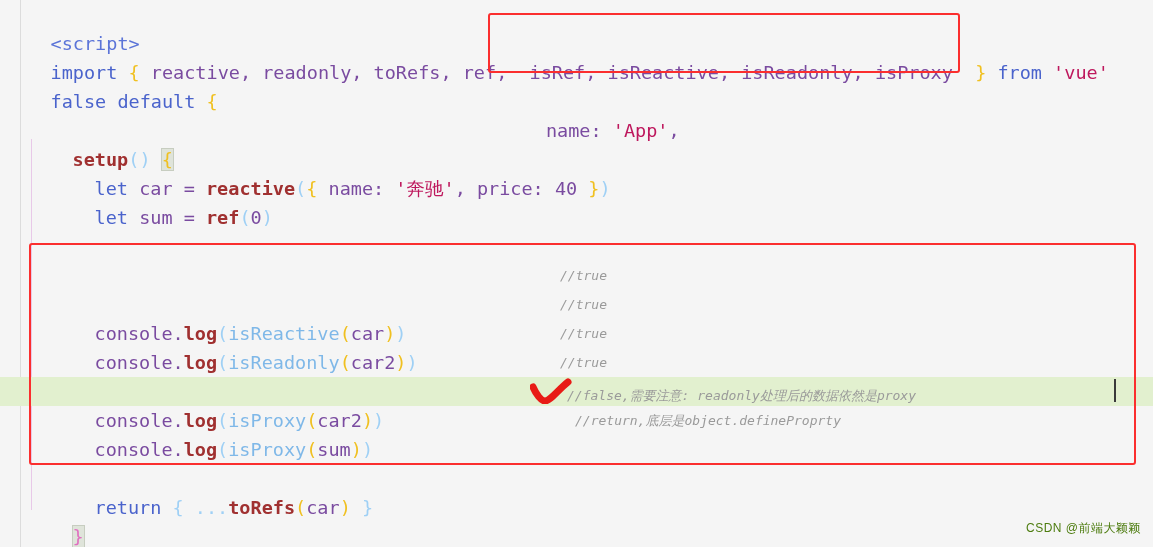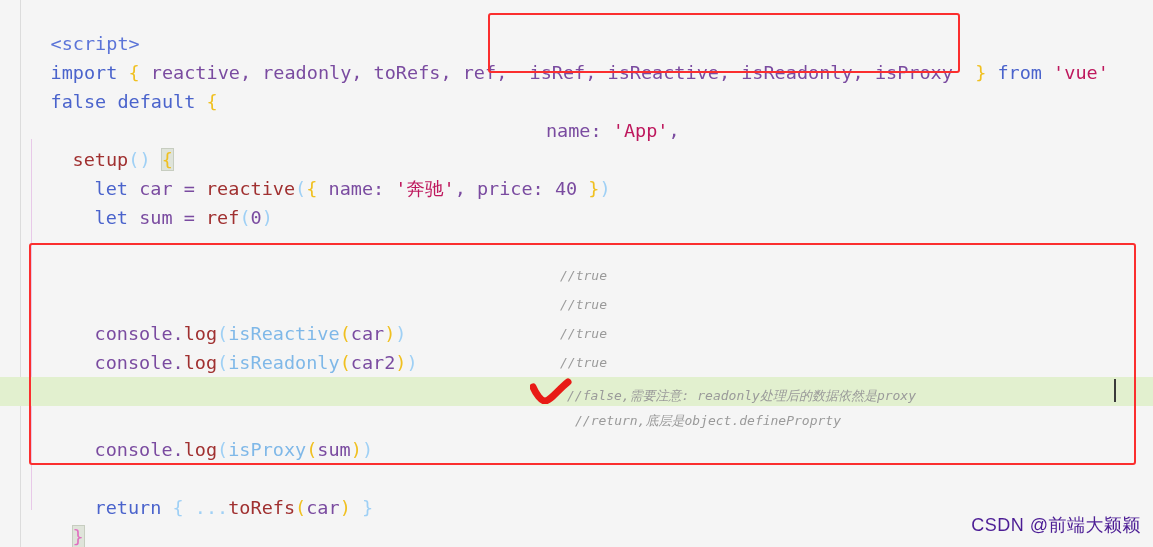--- a/index.html
+++ b/index.html
@@ -62,21 +62,21 @@
     position: absolute;
     font-style: italic;
     color: #9a9a9a;
     font-size: 13px;
     white-space: pre;
   }
 
   
   .tag   { color: #5b74d8; }
   .kw    { color: #4a63cc; }
-  .fn    { color: #a03030; font-weight: normal; }
+  .fn    { color: #a03030; font-weight: bold; }
   .fnb   { color: #7fb8e8; }
   .id    { color: #7a4ba0; }
   .prop  { color: #7a4ba0; }
   .brace { color: #f0c020; }
   .paren { color: #9fd0f5; }
   .str   { color: #be185d; }
   .num   { color: #7a4ba0; }
   .op    { color: #7a4ba0; }
   .plain { color: #5a5a5a; }
 
@@ -115,22 +115,22 @@
     height: 23px;
     background: #3a3a3a;
   }
 
   
   #watermark {
     position: absolute;
     right: 12px;
     bottom: 10px;
     font-family: "Liberation Sans", sans-serif;
-    font-size: 18px;
-    color: #4c1d95;
+    font-size: 12px;
+    color: #4d7c0f;
     letter-spacing: 0.5px;
     white-space: pre;
   }
 </style>
 </head>
 <body>
 
 <div id="editor">
 
   <div class="gutter-rule"></div>
@@ -180,20 +180,21 @@
     <span class="code" style="padding-left:50px;"><span class="id">console</span><span class="id">.</span><span class="fn">log</span><span class="paren">(</span><span class="fnb">isReadonly</span><span class="brace">(</span><span class="id">car2</span><span class="brace">)</span><span class="paren">)</span></span>
     <span class="cmt" style="left:560px;top:0;">//true</span>
   </div>
 
   <div class="line" style="top:348px;">
     <span class="code" style="padding-left:50px;"><span class="id">console</span><span class="id">.</span><span class="fn">log</span><span class="paren">(</span><span class="fnb">isProxy</span><span class="brace">(</span><span class="id">car</span><span class="brace">)</span><span class="paren">)</span></span>
     <span class="cmt" style="left:560px;top:0;">//true</span>
   </div>
 
   <div class="line hl" style="top:377px;">
+    <span class="code" style="padding-left:50px;"><span class="id">console</span><span class="id">.</span><span class="fn">log</span><span class="paren">(</span><span class="fnb">isProxy</span><span class="brace">(</span><span class="id">car2</span><span class="brace">)</span><span class="paren">)</span></span>
     <span class="cmt" style="left:567px;top:4px;">//false,需要注意: readonly处理后的数据依然是proxy</span>
   </div>
 
   <div class="line" style="top:406px;">
     <span class="code" style="padding-left:50px;"><span class="id">console</span><span class="id">.</span><span class="fn">log</span><span class="paren">(</span><span class="fnb">isProxy</span><span class="brace">(</span><span class="id">sum</span><span class="brace">)</span><span class="paren">)</span></span>
     <span class="cmt" style="left:575px;top:0;">//return,底层是object.defineProprty</span>
   </div>
 
   <div class="line" style="top:435px;"></div>
 

